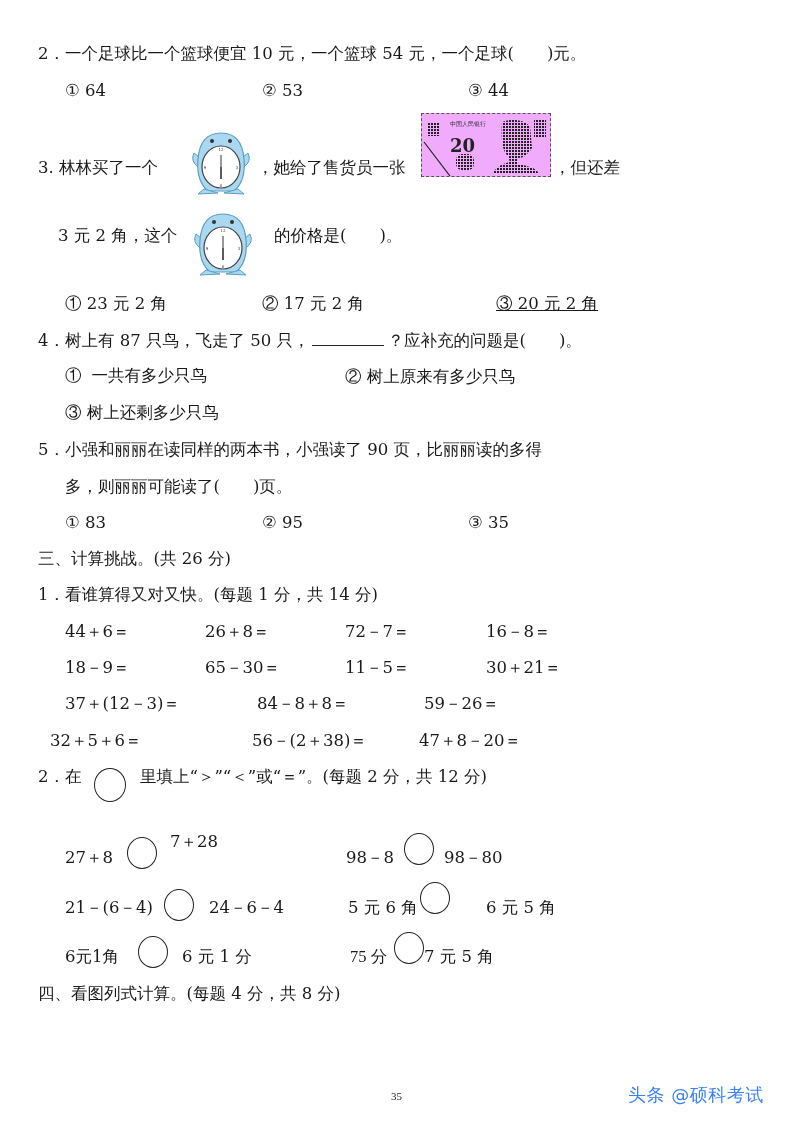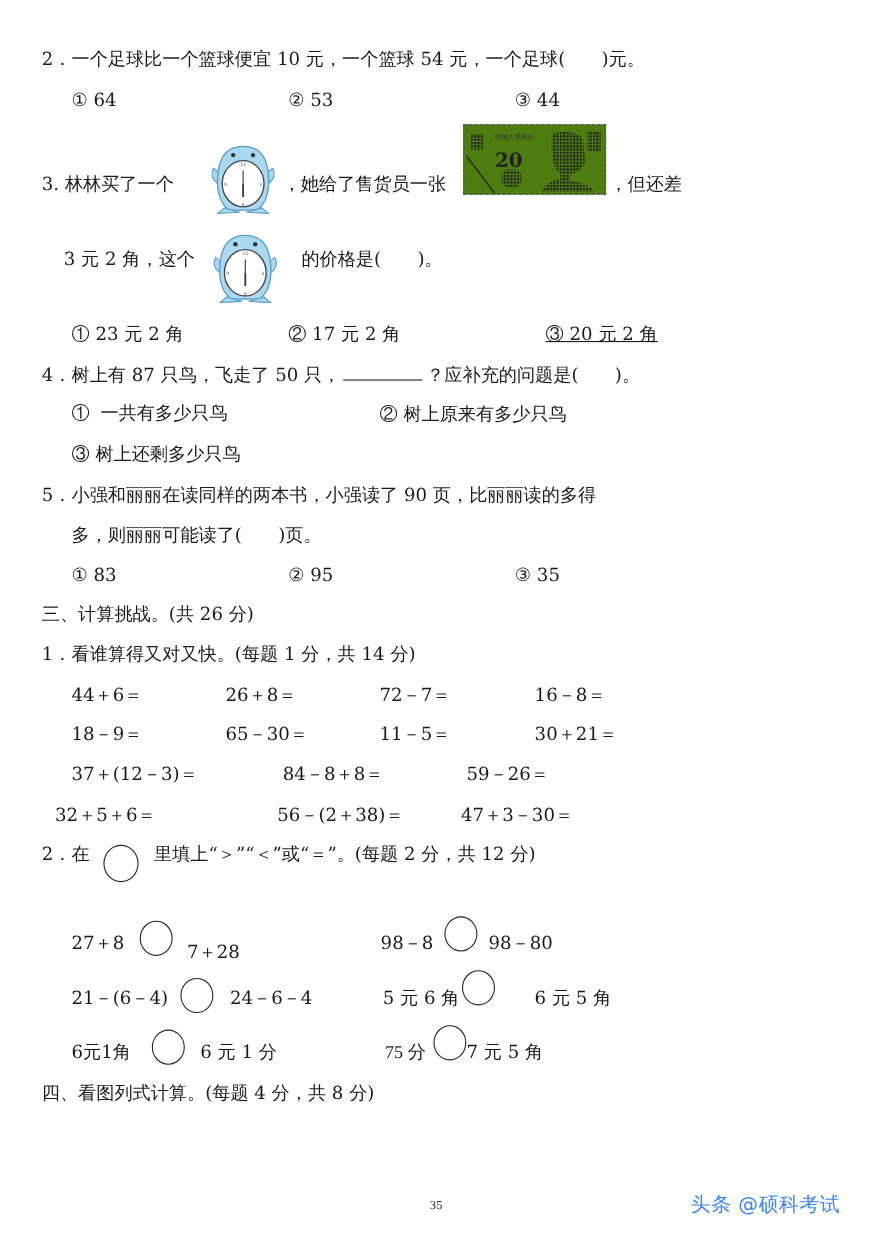--- a/index.html
+++ b/index.html
@@ -2,21 +2,21 @@
 <html><head>
 <meta charset="utf-8">
 <style>
   html, body { margin:0; padding:0; background:#ffffff; }
   body { width:793px; height:1122px; position:relative; overflow:hidden;
          font-family:"DejaVu Serif","Liberation Serif",serif; color:#1a1a1a; }
   .abs { position:absolute; white-space:nowrap; font-size:16.5px; line-height:20px; }
   .circle { position:absolute; border:1.3px solid #222; border-radius:50%; box-sizing:border-box; }
   .blank-line { display:inline-block; width:72px; border-bottom:1.3px solid #222; height:14px; vertical-align:baseline; margin:0 3px; }
   .clock { position:absolute; width:66px; height:64px; }
-  .note { position:absolute; width:130px; height:64px; border:1px dashed #555; box-sizing:border-box; background:#4d7c0f; overflow:hidden; }
+  .note { position:absolute; width:130px; height:64px; border:1px dashed #555; box-sizing:border-box; background:#f0abfc; overflow:hidden; }
   .page-num { position:absolute; left:391px; top:1090px; font-size:11px; font-family:"Liberation Serif",serif; }
   .watermark { position:absolute; left:628px; top:1083px; font-size:18px; font-family:"DejaVu Sans",sans-serif; color:#3b82f6; letter-spacing:0.5px; }
 </style>
 </head>
 <body>
 
 <div class="abs" style="left:38px;top:44px;">2．一个足球比一个篮球便宜 10 元，一个篮球 54 元，一个足球(　　)元。</div>
 <div class="abs" style="left:65px;top:81px;">① 64</div>
 <div class="abs" style="left:262px;top:81px;">② 53</div>
 <div class="abs" style="left:468px;top:81px;">③ 44</div>
@@ -103,29 +103,29 @@
 <div class="abs" style="left:205px;top:658px;">65－30＝</div>
 <div class="abs" style="left:345px;top:658px;">11－5＝</div>
 <div class="abs" style="left:486px;top:658px;">30＋21＝</div>
 
 <div class="abs" style="left:65px;top:694px;">37＋(12－3)＝</div>
 <div class="abs" style="left:257px;top:694px;">84－8＋8＝</div>
 <div class="abs" style="left:424px;top:694px;">59－26＝</div>
 
 <div class="abs" style="left:50px;top:731px;">32＋5＋6＝</div>
 <div class="abs" style="left:252px;top:731px;">56－(2＋38)＝</div>
-<div class="abs" style="left:419px;top:731px;">47＋3－30＝</div>
+<div class="abs" style="left:419px;top:731px;">47＋8－20＝</div>
 
 <div class="abs" style="left:38px;top:767px;">2．在</div>
 <div class="circle" style="left:94px;top:768px;width:32px;height:34px;"></div>
 <div class="abs" style="left:140px;top:767px;">里填上“＞”“＜”或“＝”。(每题 2 分，共 12 分)</div>
 
 <div class="abs" style="left:65px;top:848px;">27＋8</div>
 <div class="circle" style="left:127px;top:837px;width:30px;height:32px;"></div>
-<div class="abs" style="left:170px;top:856px;">7＋28</div>
+<div class="abs" style="left:170px;top:832px;">7＋28</div>
 
 <div class="abs" style="left:346px;top:848px;">98－8</div>
 <div class="circle" style="left:404px;top:833px;width:30px;height:32px;"></div>
 <div class="abs" style="left:444px;top:848px;">98－80</div>
 
 <div class="abs" style="left:65px;top:898px;">21－(6－4)</div>
 <div class="circle" style="left:164px;top:889px;width:30px;height:32px;"></div>
 <div class="abs" style="left:209px;top:898px;">24－6－4</div>
 
 <div class="abs" style="left:348px;top:898px;">5 元 6 角</div>

